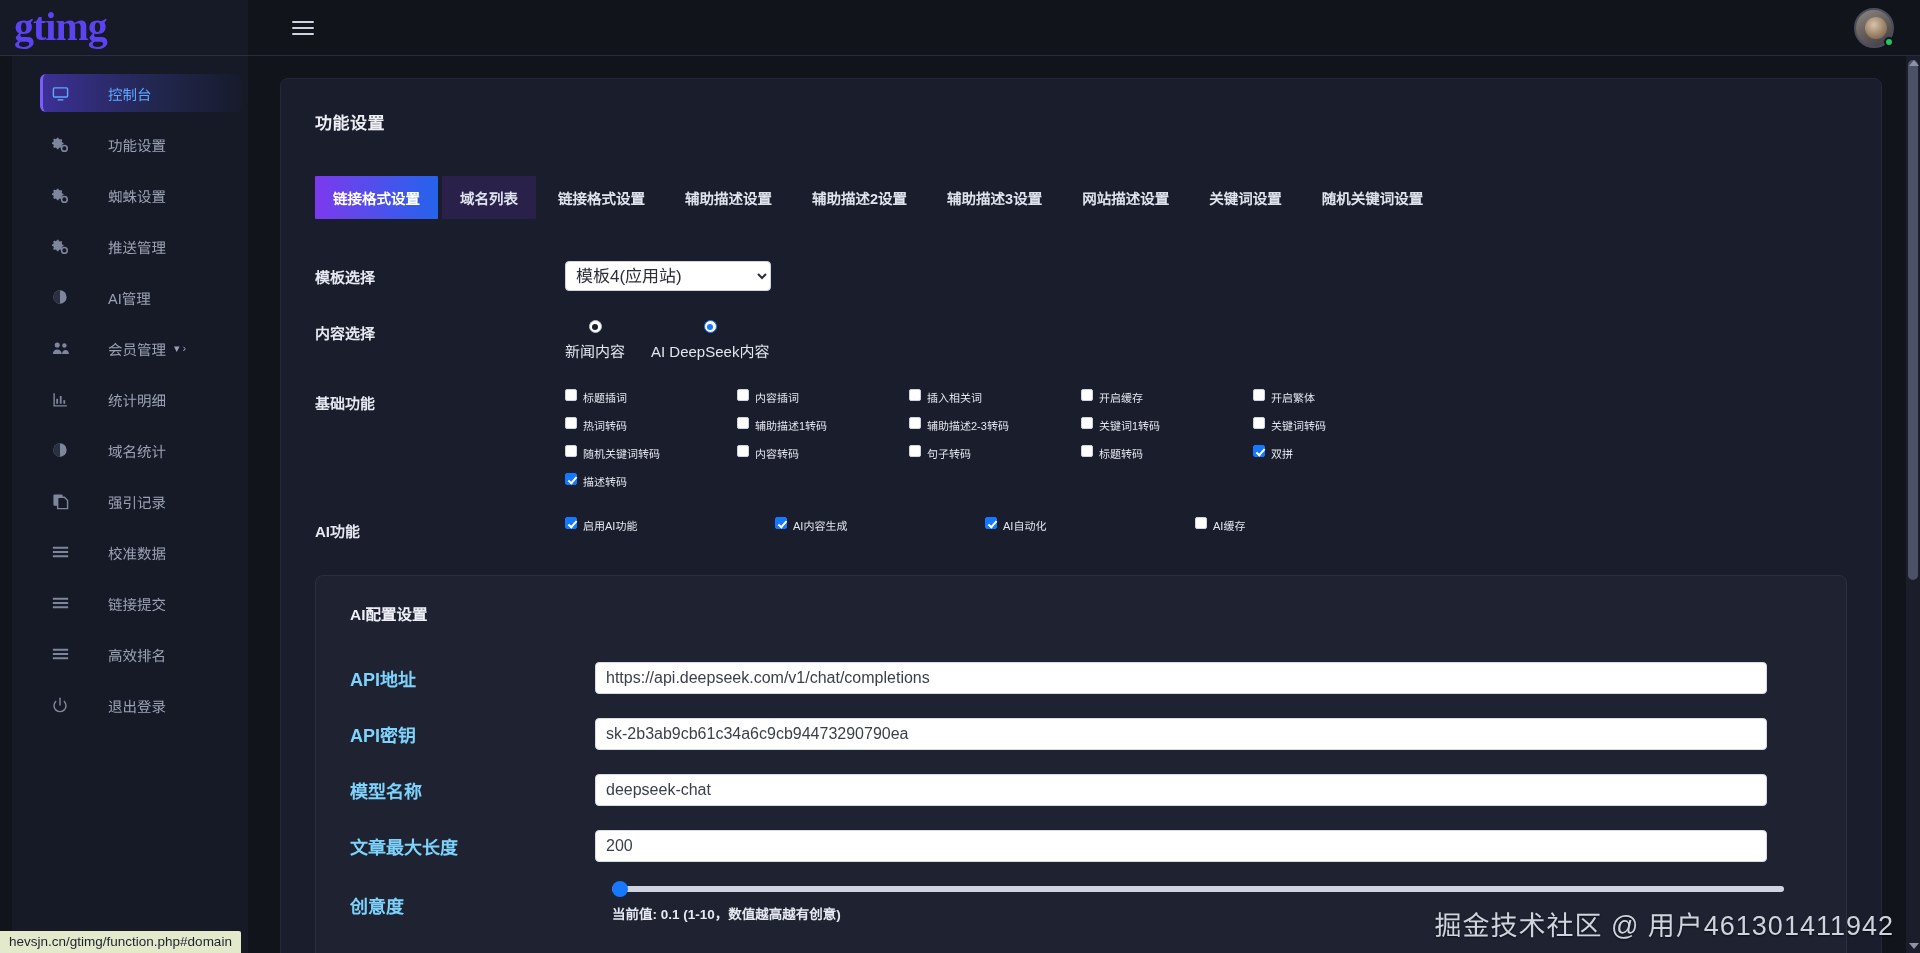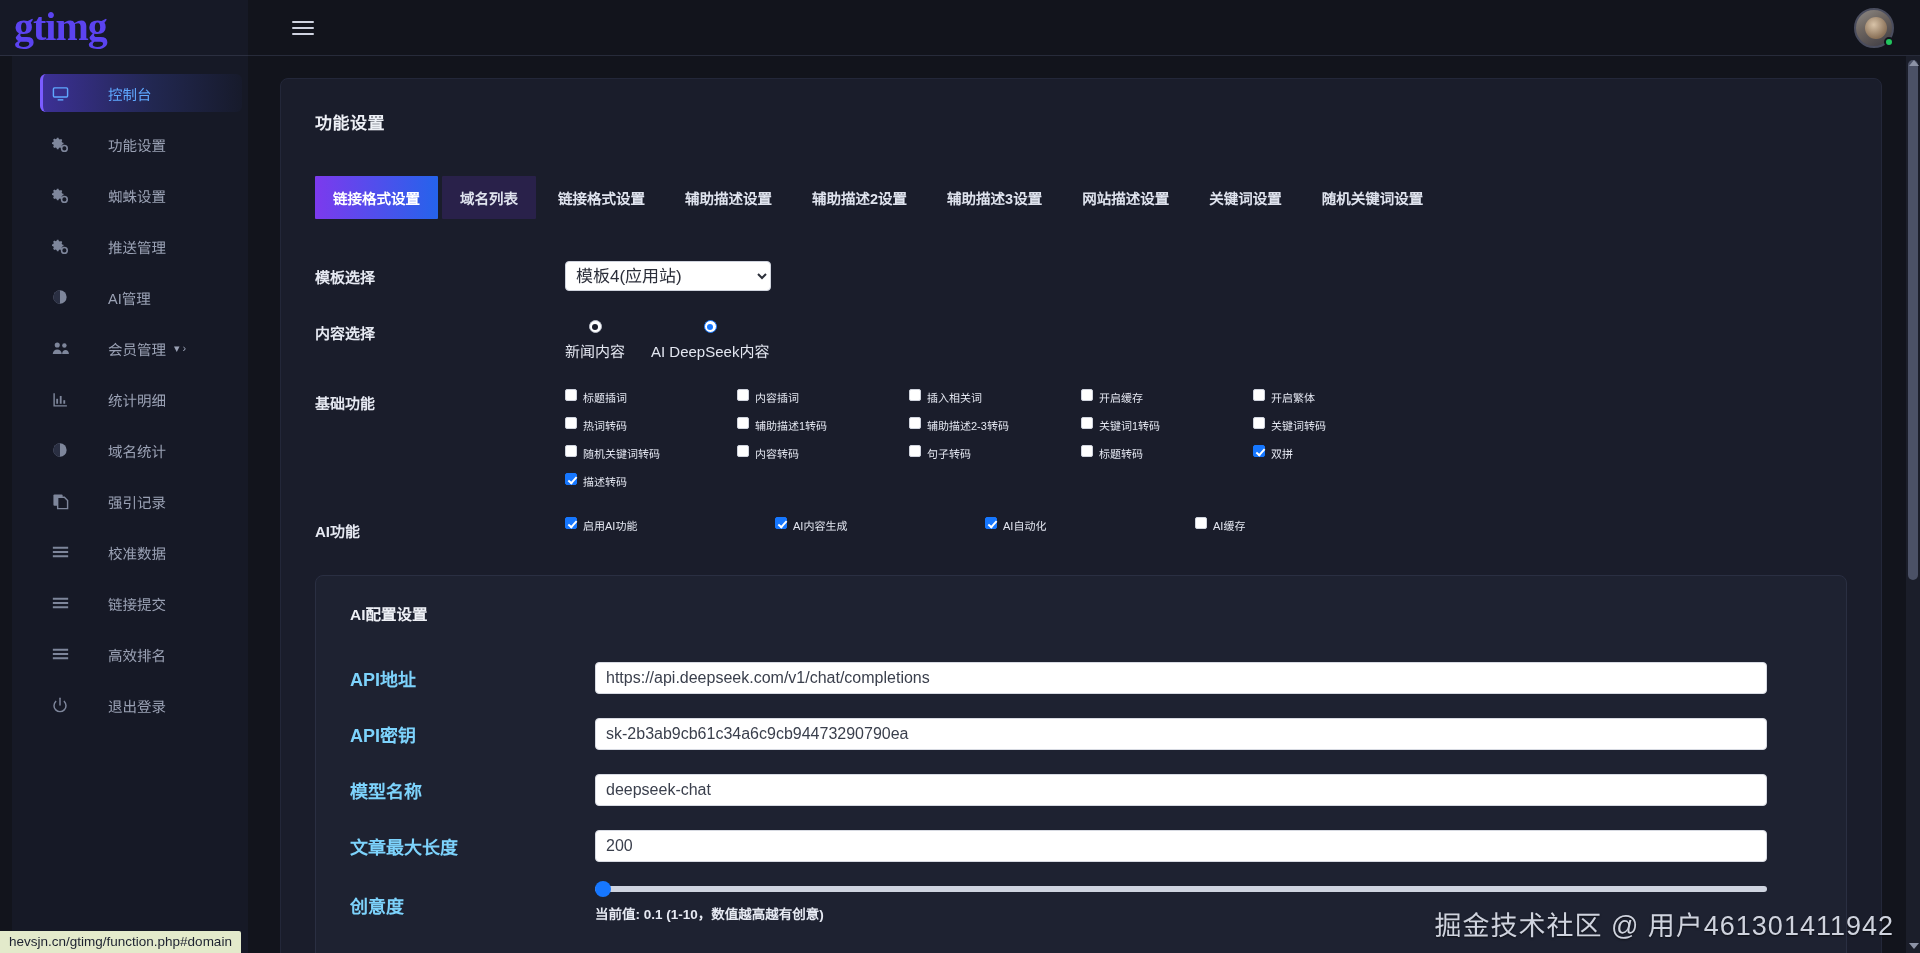--- a/index.html
+++ b/index.html
@@ -195,21 +195,21 @@
   }
   .ai-row { display: flex; align-items: center; margin-bottom: 24px; }
   .ai-label { width: 245px; flex: 0 0 245px; color: #7dd3fc; font-size: 18px; font-weight: 700; }
   .ai-input {
     flex: 1; max-width: 1172px; height: 32px;
     background: #ffffff; color: #3a3f4c;
     border: 1px solid #d7dae2; border-radius: 4px;
     font-size: 16px; padding: 4px 10px;
     font-family: "Liberation Sans", sans-serif;
   }
-  .slider-wrap { flex: 1; max-width: 1172px; }
+  .slider-wrap { flex: 1; max-width: 1172px; margin-left: 17px; }
   .slider-track {
     position: relative; height: 6px; border-radius: 3px;
     background: #cfd4e0; width: 100%;
   }
   .slider-thumb {
     position: absolute; left: 0px; top: -5px;
     width: 16px; height: 16px; border-radius: 50%;
     background: #1677ff; cursor: pointer;
   }
   .slider-hint { color: #e6e9f2; font-size: 13.5px; font-weight: 700; margin-top: 11px; }

